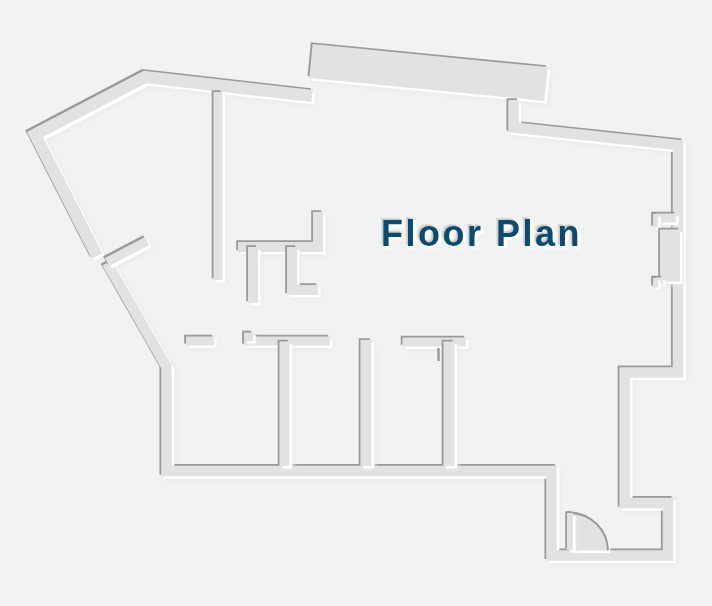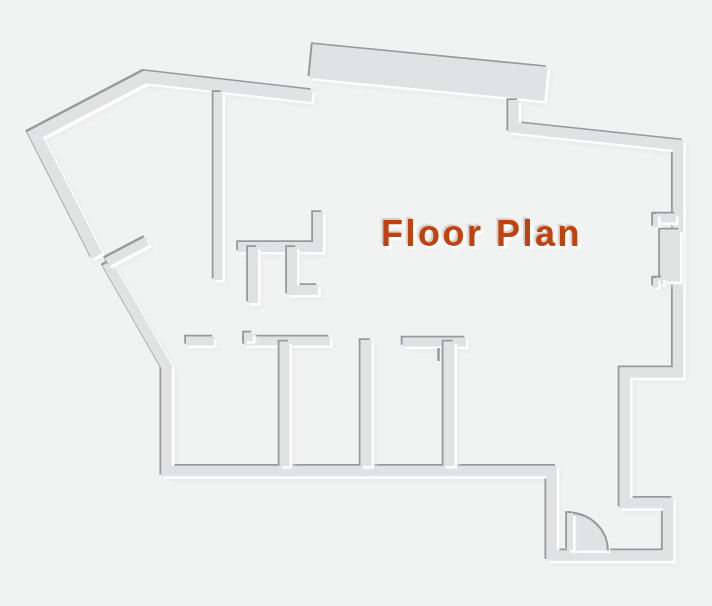--- a/index.html
+++ b/index.html
@@ -12,21 +12,21 @@
   }
   .plan-svg{position:absolute;left:0;top:0;}
   .plan-title{
     position:absolute;
     left:381px;top:216px;
     font-size:36px;
     font-weight:bold;
     letter-spacing:2.5px;
     line-height:1;
     white-space:nowrap;
-    color:#c2410c;
+    color:#0c4a6e;
     text-shadow:
       -1px -1px 0 #c9cbcb,
       -2px -2px 1px #d2d4d4,
       2px 2px 0 #ffffff,
       3px 3px 2px #ffffff;
     user-select:none;
   }
 </style>
 </head>
 <body>

